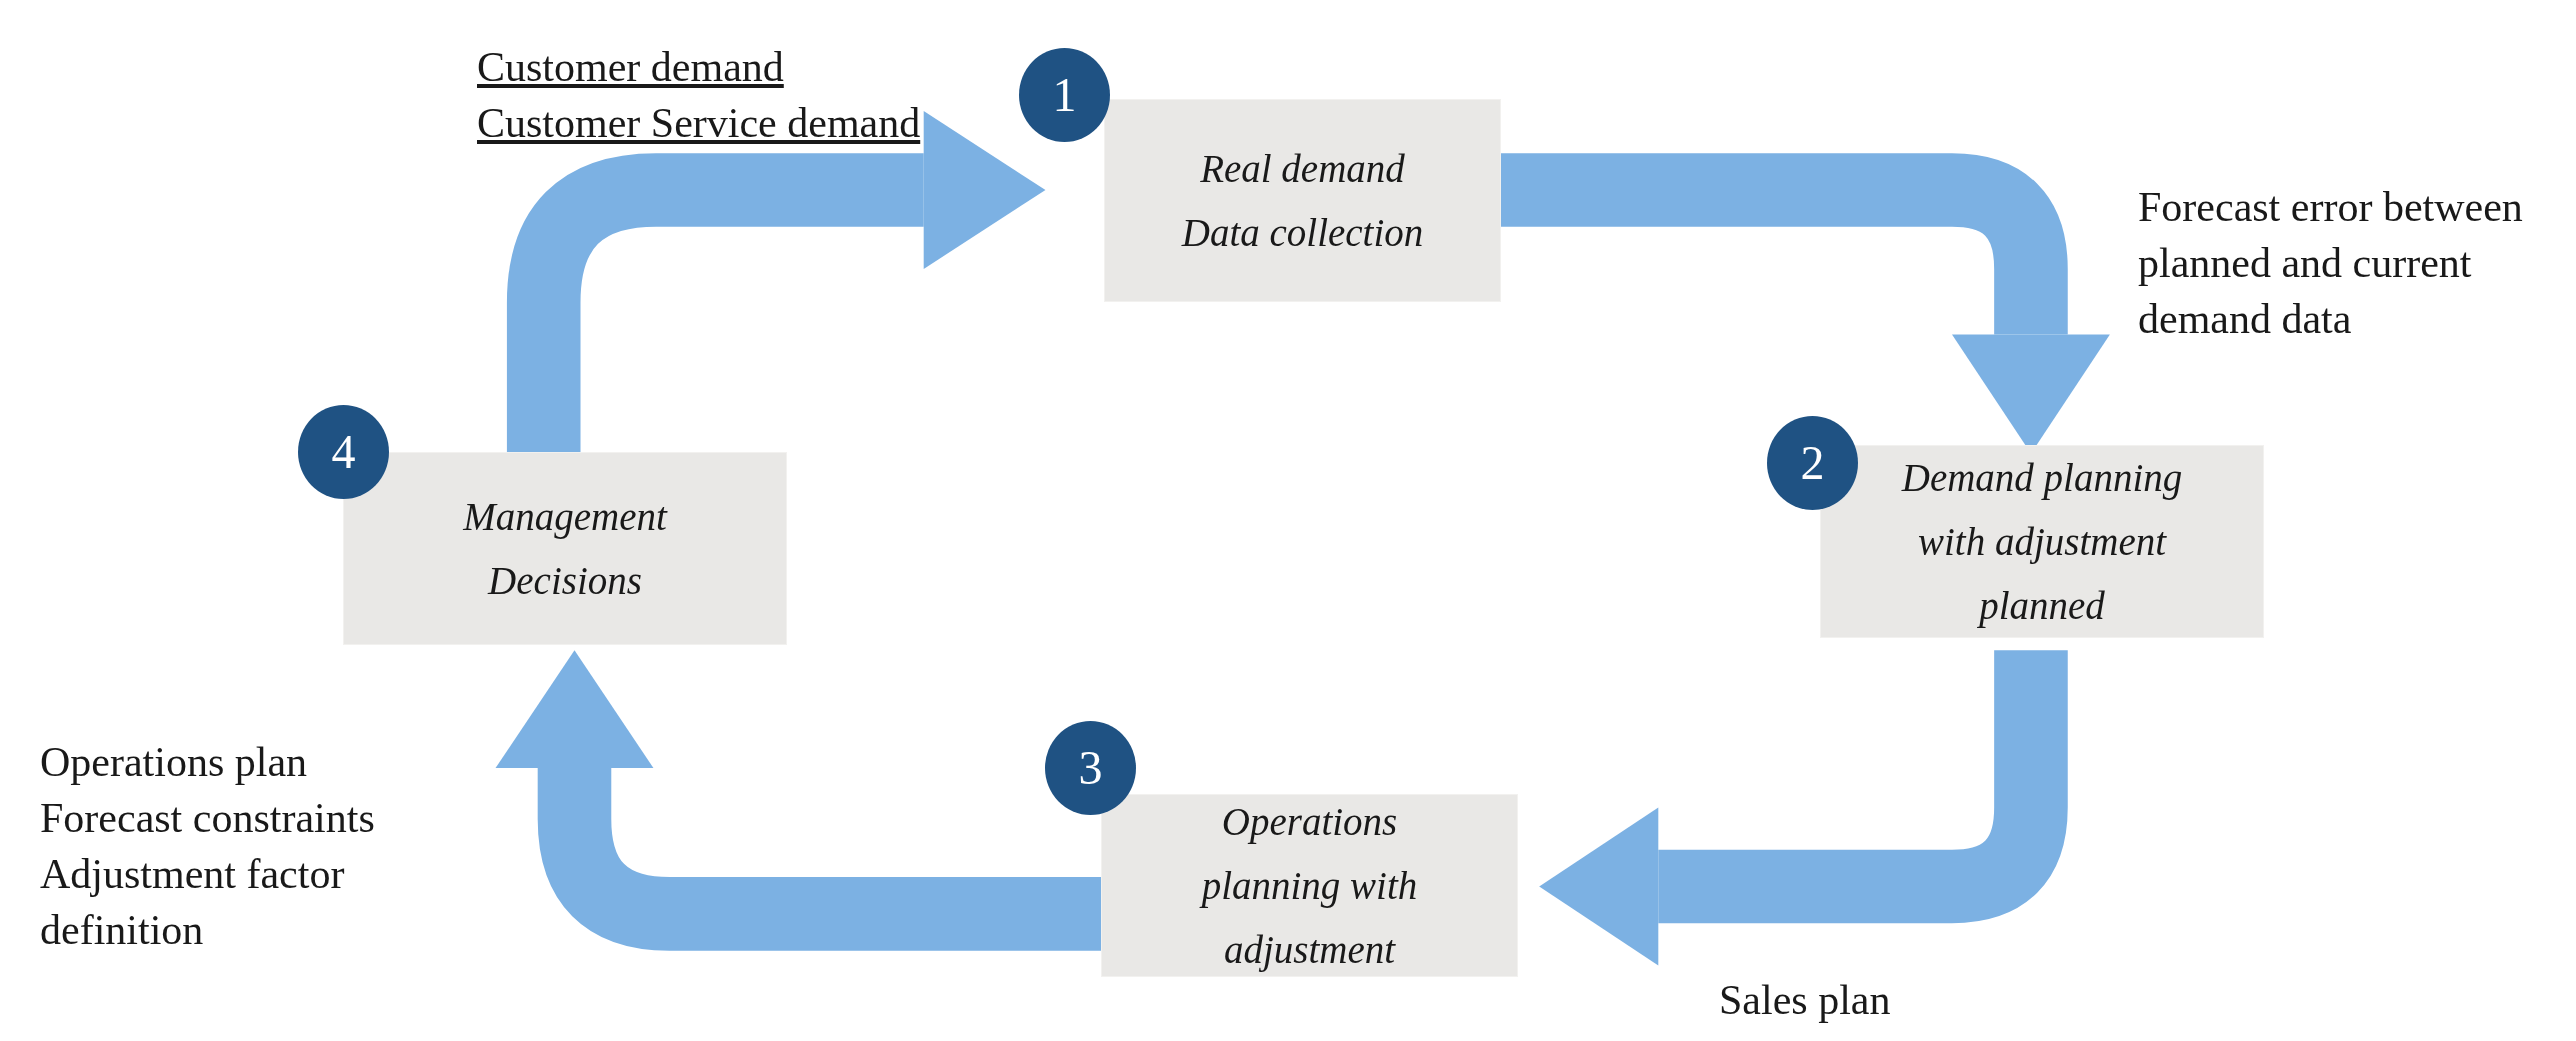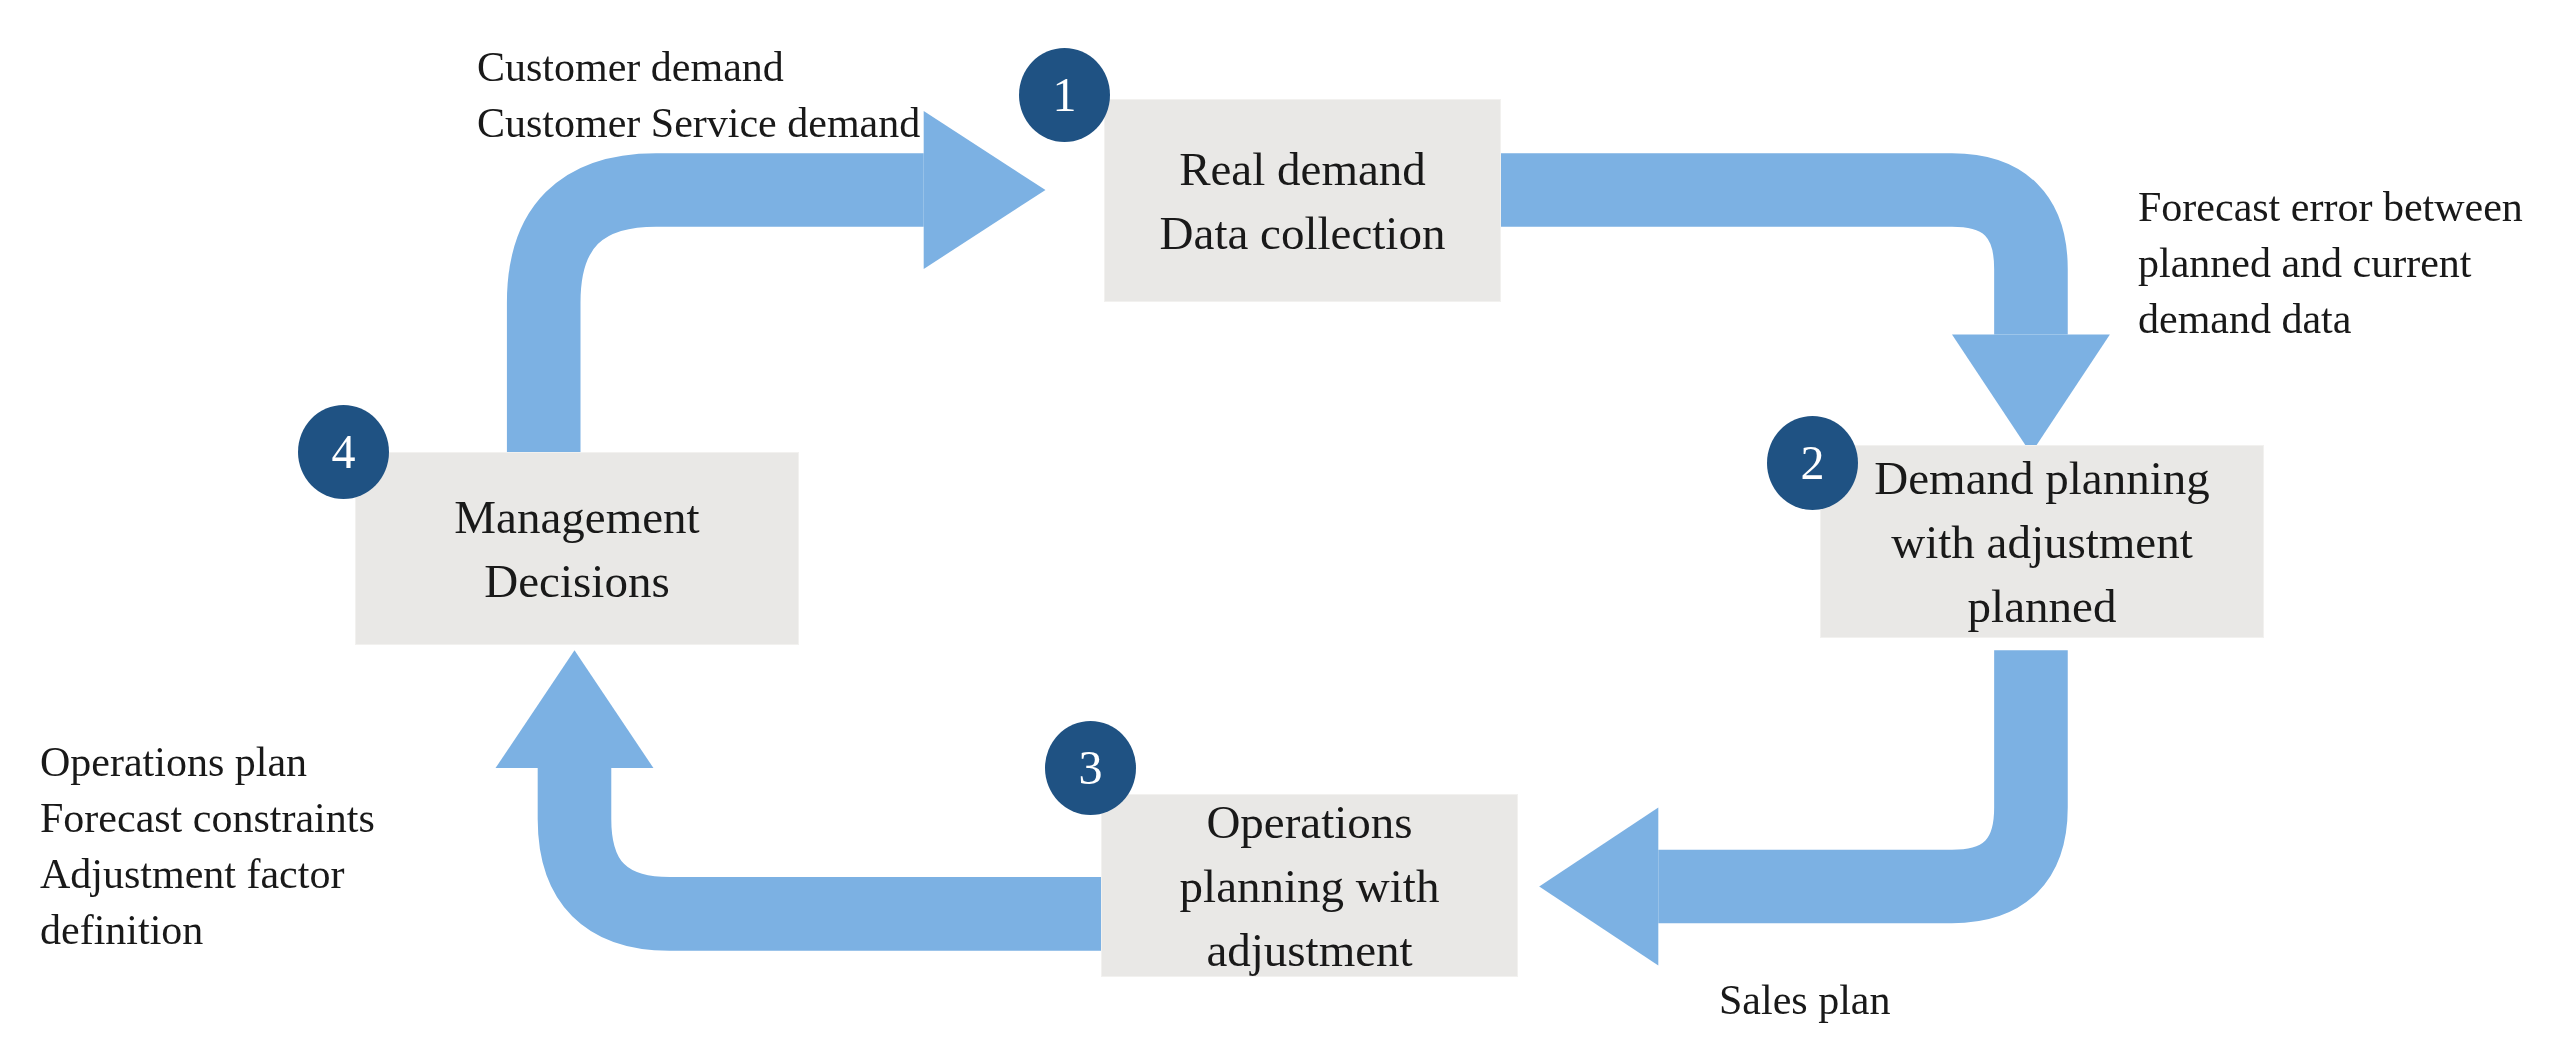--- a/index.html
+++ b/index.html
@@ -40,23 +40,24 @@
     position: absolute;
     background: var(--box-fill, #E9E8E6);
     border: 1.3px solid #f2f1ef;
     display: flex;
     flex-direction: column;
     align-items: center;
     justify-content: center;
     text-align: center;
   }
   .box-line {
-    font-size: 47px;
+    font-size: 39px;
     line-height: 64px;
     white-space: nowrap;
+    font-style: italic;
   }
   .step-badge {
     position: absolute;
     width: 91px;
     height: 94px;
     border-radius: 50%;
     background: var(--circle, #1F5283);
     display: flex;
     align-items: center;
     justify-content: center;
@@ -72,28 +73,28 @@
   }
   .label-line {
     font-size: 42px;
     line-height: 56px;
     white-space: nowrap;
   }
   
   #box-1 { left: 1104px; top: 99px;  width: 395px; height: 201px; }
   #box-2 { left: 1820px; top: 445px;  width: 442px; height: 191px; }
   #box-3 { left: 1101px; top: 794px; width: 415px; height: 181px; text-align: center; }
-  #box-4 { left: 343px;  top: 452px;  width: 442px; height: 191px; margin-left: 12px; }
+  #box-4 { left: 343px;  top: 452px;  width: 442px; height: 191px; }
 
   #badge-1 { left: 1019px; top: 48px; }
   #badge-2 { left: 1767px; top: 416px; }
   #badge-3 { left: 1045px; top: 721px; }
   #badge-4 { left: 298px;  top: 405px; }
 
-  #label-customer   { left: 477px;  top: 39px; }
+  #label-customer   { left: 477px;  top: 39px; text-decoration: underline; }
   #label-forecast   { left: 2138px; top: 179px; }
   #label-sales      { left: 1719px; top: 972px; }
   #label-operations { left: 40px;   top: 734px; }
 </style>
 </head>
 <body>
 
 <div class="stage">
 
   <svg class="arrows-svg" viewBox="0 0 3849 1556" aria-hidden="true">

